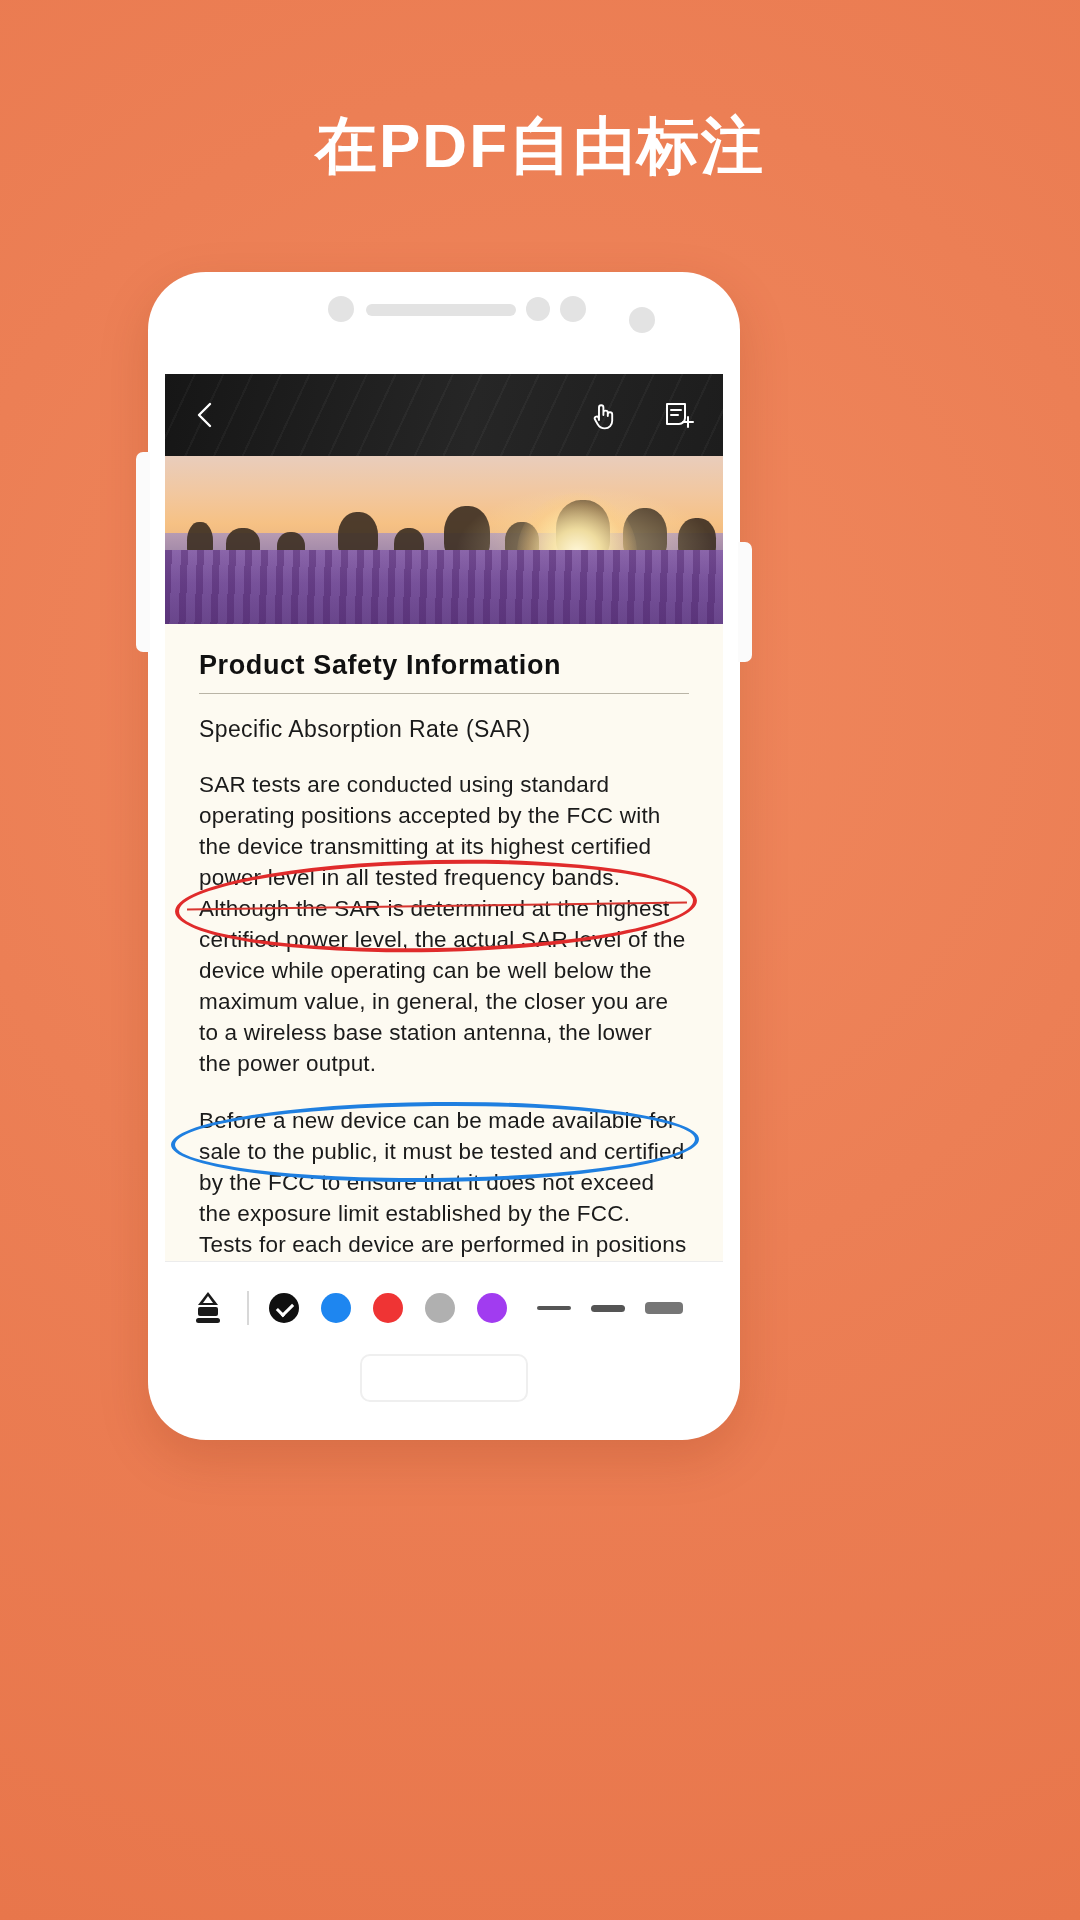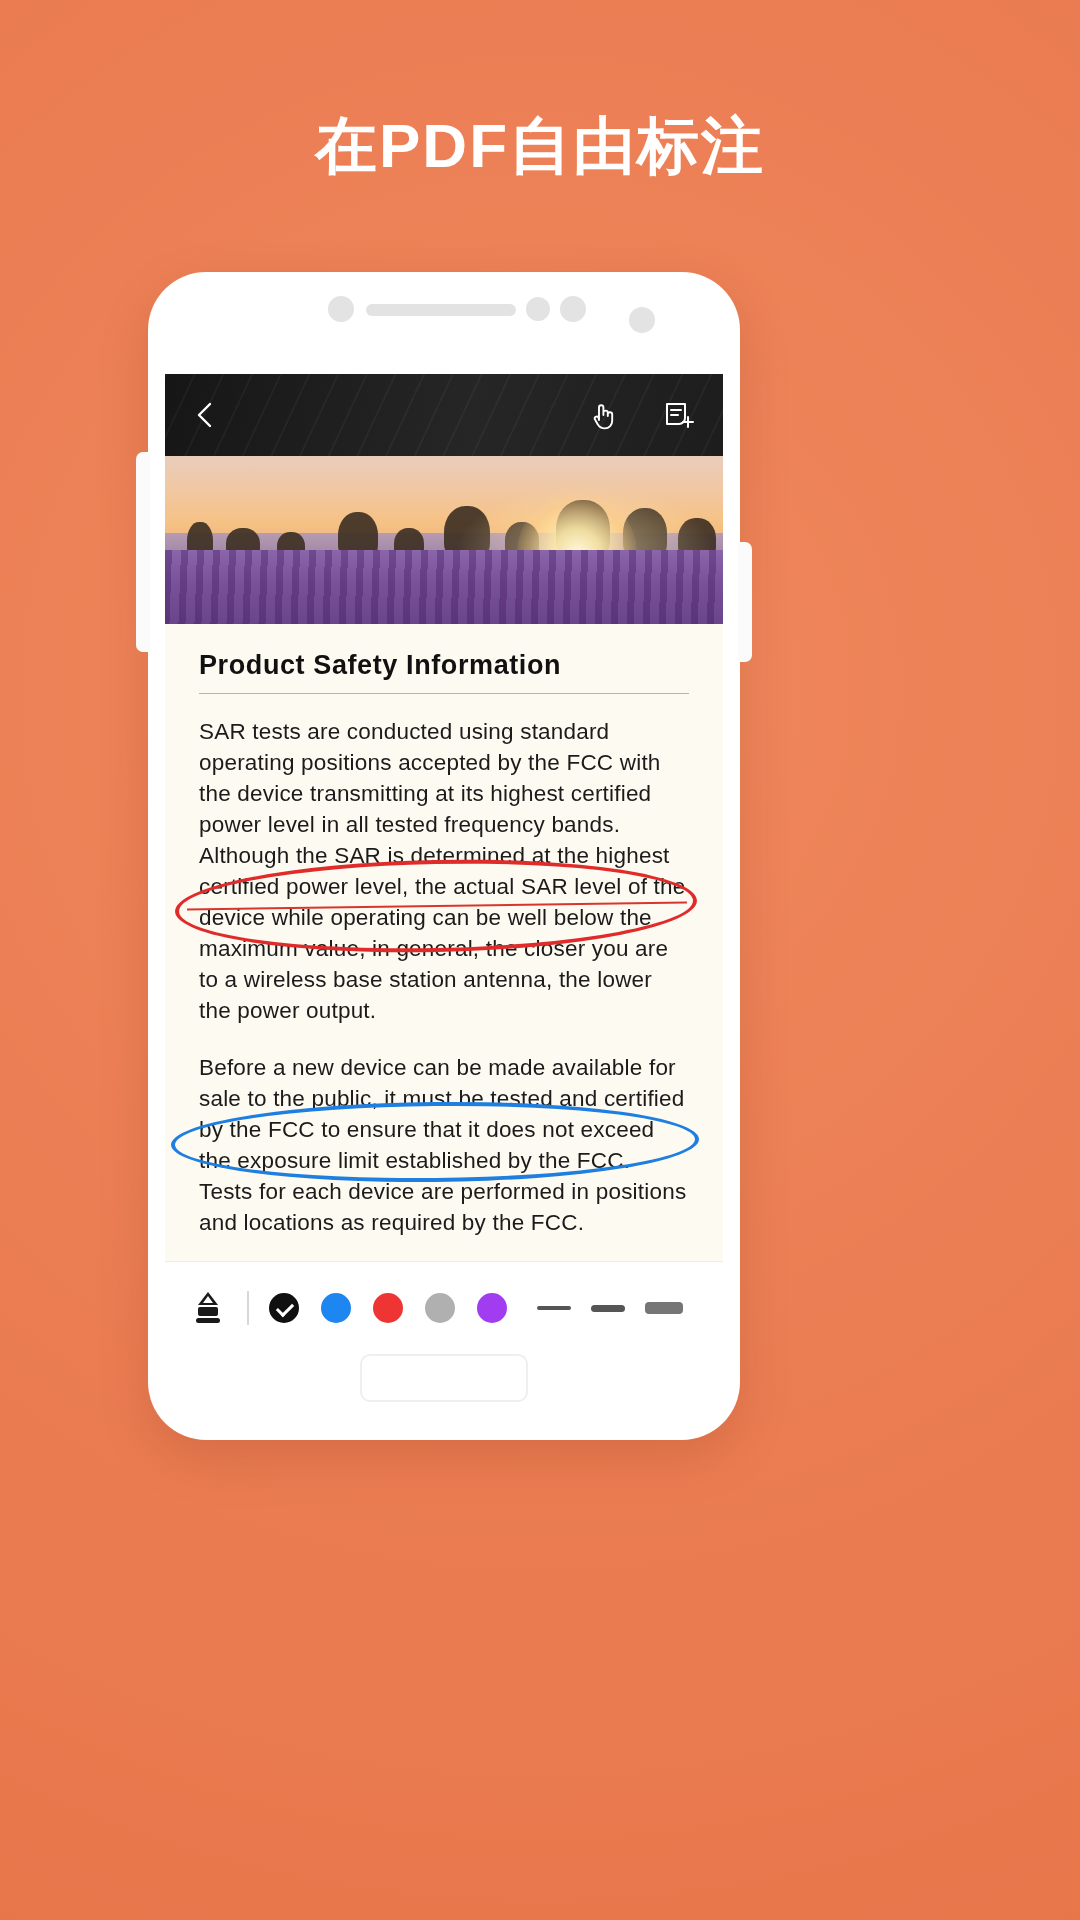--- a/index.html
+++ b/index.html
@@ -264,20 +264,21 @@
         <div class="tree" style="left:92%;width:38px;height:44px;"></div>
       </div>
       <div class="glow"></div>
       <div class="sun"></div>
       <div class="field"></div>
     </div>
 
     <div class="doc">
       <div class="doc-title">Product Safety Information</div>
       <div class="title-rule"></div>
+      <div class="doc-sub">Specific Absorption Rate (SAR)</div>
       <div class="doc-p">SAR tests are conducted using standard operating positions accepted by the FCC with the device transmitting at its highest certified power level in all tested frequency bands. Although the SAR is determined at the highest certified power level, the actual SAR level of the device while operating can be well below the maximum value, in general, the closer you are to a wireless base station antenna, the lower the power output.</div>
       <div class="doc-p">Before a new device can be made available for sale to the public, it must be tested and certified by the FCC to ensure that it does not exceed the exposure limit established by the FCC. Tests for each device are performed in positions and locations as required by the FCC.</div>
 
       <div class="annot red"></div>
       <div class="strike"></div>
       <div class="annot blue"></div>
     </div>
 
     <div class="toolbar">
       <div class="pen-icon">

